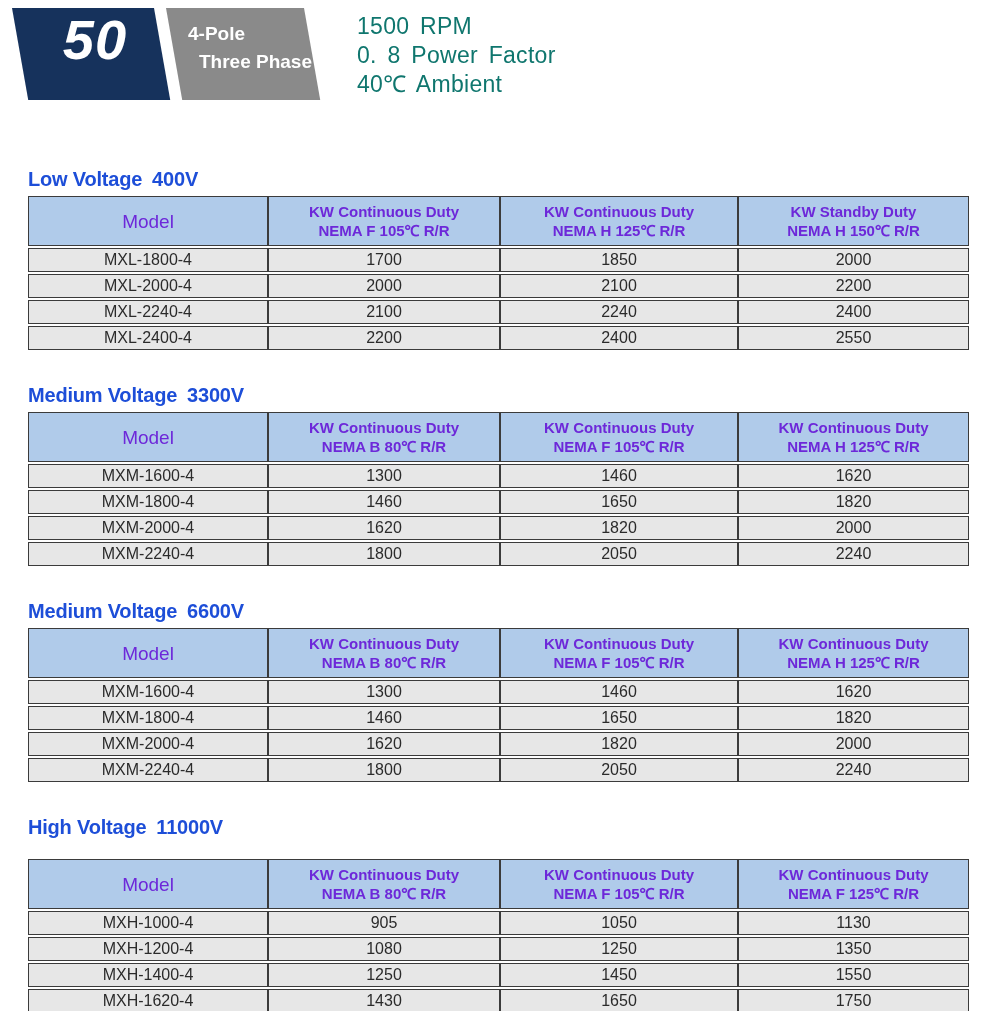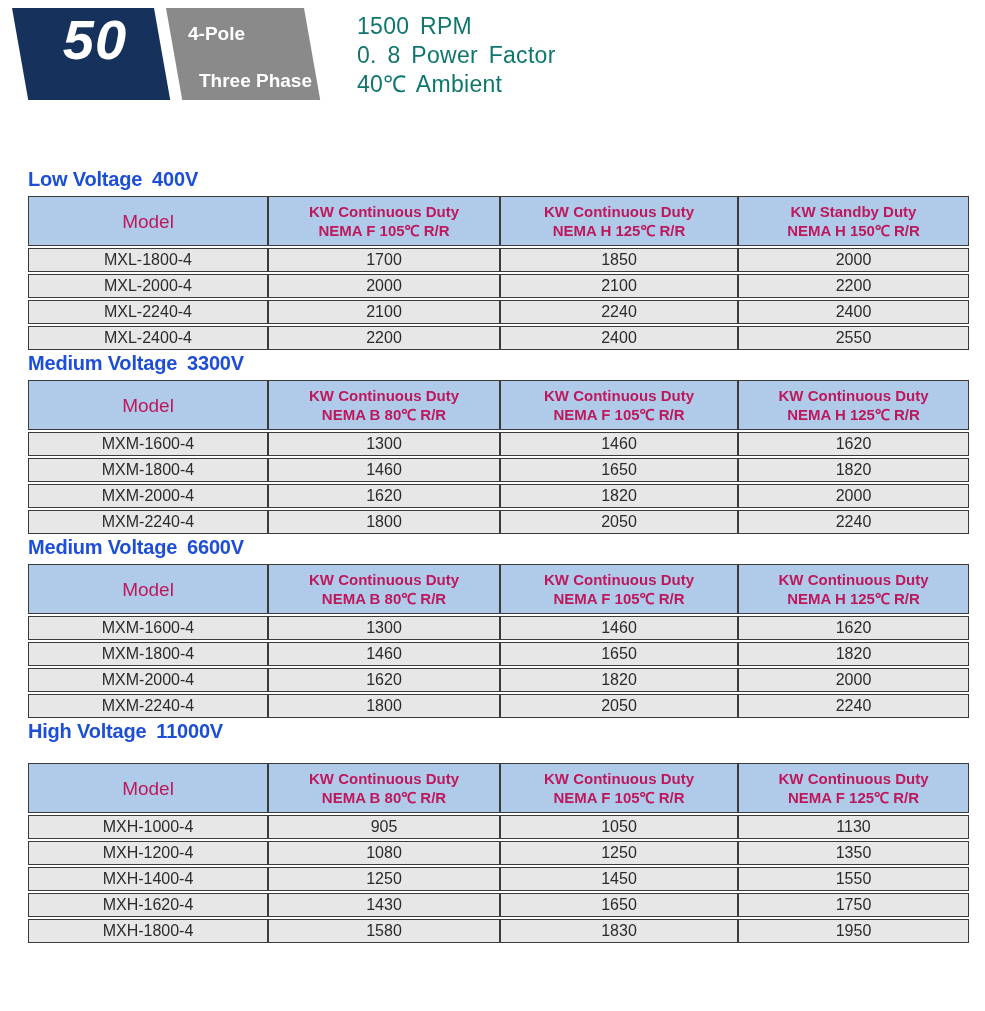--- a/index.html
+++ b/index.html
@@ -12,42 +12,42 @@
   .shape-navy { left:12px; top:8px; width:142px; height:92px; background:#16325c; }
   .shape-gray { left:166px; top:8px; width:138px; height:92px; background:#8a8a8a; }
 
   .freq-text { position:absolute; left:30px; top:10px; width:130px; text-align:center;
                color:#ffffff; }
   .freq-value { font-size:56px; font-weight:bold; line-height:60px; letter-spacing:1px;font-style:italic; }
   .freq-unit  { font-size:21px; font-weight:bold; line-height:24px;margin-top:37px; }
 
   .pole-text { position:absolute; left:188px; top:20px; color:#ffffff;
                font-size:19px; font-weight:bold; line-height:28px; }
-  .pole-line2 { padding-left:11px;margin-top:19px; }
+  .pole-line2 { padding-left:11px; }
 
   .specs { position:absolute; left:357px; top:12px; color:#0f766e;
            font-size:23px; line-height:29px; word-spacing:4px; letter-spacing:0.3px; }
 
   
   .content { padding-left:28px; width:969px; }
 
   .section-title { font-size:20px; font-weight:bold; color:#1d4ed8; line-height:21px;
                    letter-spacing:-0.2px; }
   .section-title .volt { margin-left:10px; }
 
   .t1-title { margin-top:69px; }
-  .t2-title, .t3-title, .t4-title { margin-top:1px; }
+  .t2-title, .t3-title, .t4-title { margin-top:33px; }
 
   table { border-collapse:separate; border-spacing:0 2px; table-layout:fixed;
           width:941px; margin-top:4px; }
   .t4-table { margin-top:19px; }
 
   th, td { border:1.5px solid #3b3b3b; text-align:center; vertical-align:middle;
            overflow:hidden; }
-  th { background:#b0cbea; height:50px; color:#be185d; font-weight:bold;
+  th { background:#b0cbea; height:50px; color:#6d28d9; font-weight:bold;
        font-size:15px; line-height:19px; padding:2px 0; }
   th.model-header { font-size:19px; font-weight:400; }
   td { background:#e7e7e7; height:24px; color:#2b2b2b; font-size:16px; padding:1px 0; }
 
   .col-model { width:240px; } .col-a { width:232px; }
   .col-b { width:238px; }     .col-c { width:231px; }
 </style>
 </head>
 <body>
 

